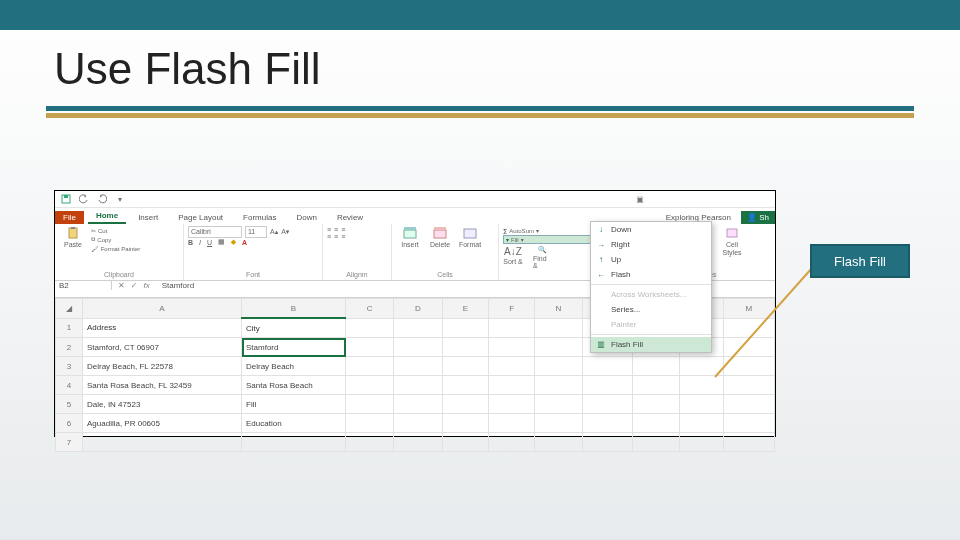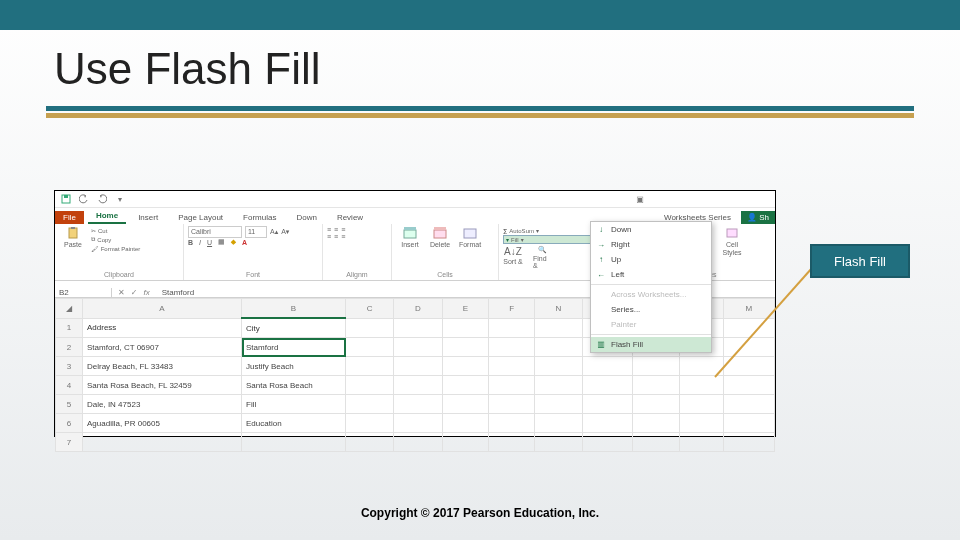--- a/index.html
+++ b/index.html
@@ -31,21 +31,21 @@
   .fontrow{display:flex;align-items:center;gap:3px}
   .fontbox{border:1px solid #ccc;padding:0 2px;height:10px;line-height:10px}
   
   .menu{position:absolute;left:535px;top:30px;width:120px;background:#fff;border:1px solid #c0c0c0;box-shadow:2px 2px 6px rgba(0,0,0,.25);z-index:5}
   .mi{display:flex;align-items:center;gap:6px;padding:3px 6px;font-size:8px;color:#444}
   .mi.dis{color:#bbb}
   .mi.hl{background:#cde8d4}
   .mi .arr{width:8px;text-align:center;color:#1a7243}
   .msep{height:1px;background:#e0e0e0;margin:2px 0}
   
-  .fbar{height:16px;border-bottom:1px solid #d0d0d0;display:flex;align-items:flex-end;font-size:8px}
+  .fbar{height:16px;border-bottom:1px solid #d0d0d0;display:flex;align-items:flex-start;font-size:8px}
   .nbox{width:48px;border-right:1px solid #d0d0d0;padding:0 4px}
   .fx{padding:0 6px;color:#888;display:flex;gap:6px;align-items:center}
   
   .grid{border-collapse:collapse;font-size:8px;color:#444;width:100%}
   .grid th,.grid td{border:1px solid #e1e1e1;padding:2px 4px;height:14px;text-align:left;font-weight:400}
   .grid th{background:#f3f3f3;text-align:center;color:#777}
   .grid .rn{background:#f3f3f3;text-align:center;width:18px;color:#777}
   .colB{width:95px}
   .colA{width:150px}
   .hdrA,.hdrB{font-weight:600;color:#333}
@@ -93,21 +93,21 @@
     </div>
 
     <div class="tabs">
       <div class="tab file">File</div>
       <div class="tab home">Home</div>
       <div class="tab">Insert</div>
       <div class="tab">Page Layout</div>
       <div class="tab">Formulas</div>
       <div class="tab">Down</div>
       <div class="tab">Review</div>
-      <div class="explore">Worksheets Series</div>
+      <div class="explore">Exploring Pearson</div>
       <div class="share"><span>👤</span> <span>Sh</span></div>
     </div>
 
     <div class="ribbon">
       <div class="grp" style="width:120px">
         <div style="display:flex;gap:4px">
           <div class="bigbtn">
             <svg class="svgico" viewBox="0 0 14 14">
                 <rect x="3" y="2" width="8" height="10" fill="#f2d27a" stroke="#b89a4a"></rect>
                 <rect x="5" y="1" width="4" height="2" fill="#888"></rect>
@@ -238,21 +238,21 @@
         <div class="mi">
             <span class="arr">→</span>
             <span>Right</span>
           </div>
         <div class="mi">
             <span class="arr">↑</span>
             <span>Up</span>
           </div>
         <div class="mi">
             <span class="arr">←</span>
-            <span>Left</span>
+            <span>Flash</span>
           </div>
         <div class="msep"></div>
         <div class="mi dis">
             <span class="arr"></span>
             <span>Across Worksheets...</span>
           </div>
         <div class="mi">
             <span class="arr"></span>
             <span>Series...</span>
           </div>
@@ -317,22 +317,22 @@
             <td></td>
             <td></td>
             <td></td>
             <td></td>
             <td></td>
             <td></td>
             <td></td>
           </tr>
       <tr>
             <td class="rn">3</td>
-            <td>Delray Beach, FL 33483</td>
-            <td>Justify Beach</td>
+            <td>Delray Beach, FL 22578</td>
+            <td>Delray Beach</td>
             <td></td>
             <td></td>
             <td></td>
             <td></td>
             <td></td>
             <td></td>
             <td></td>
             <td></td>
             <td></td>
           </tr>
@@ -394,14 +394,13 @@
           </tr>
     </tbody>
       </table>
   </div>
 
   <svg class="leader">
     <line x1="715" y1="377" x2="812" y2="268" stroke="#d4a040" stroke-width="2"></line>
   </svg>
   <div class="callout">Flash Fill</div>
 
-  <div class="copy">Copyright © 2017 Pearson Education, Inc.</div>
 </div>
 
 </body></html>

